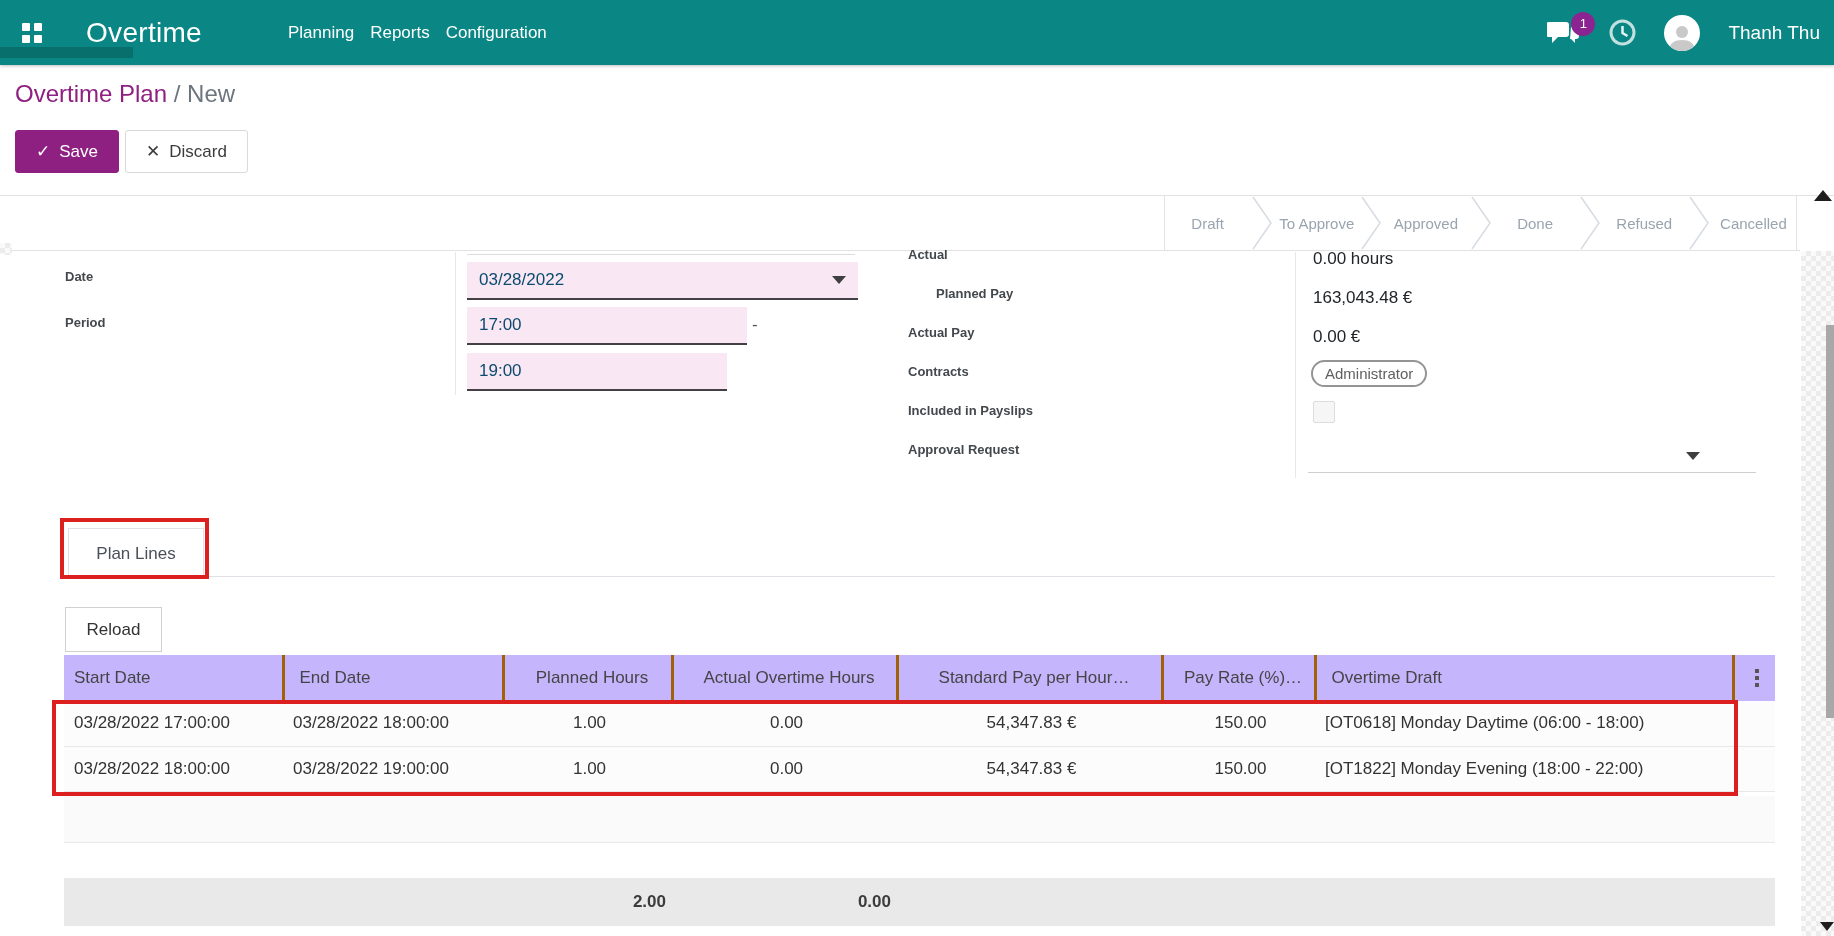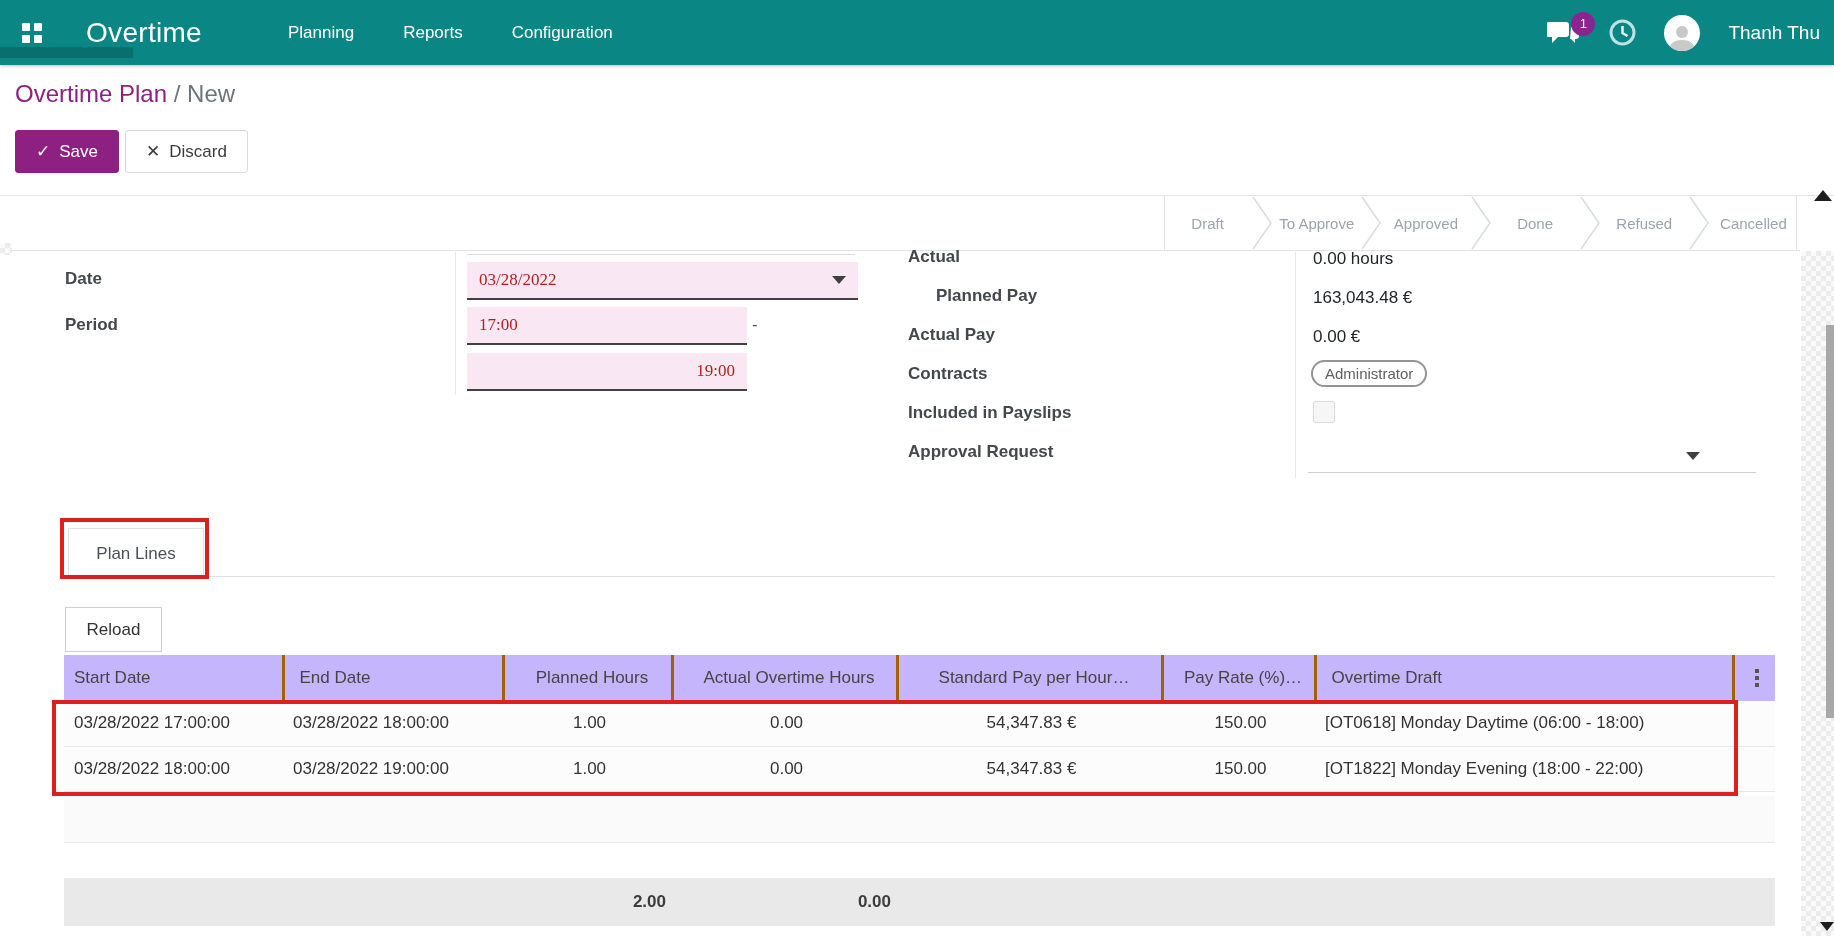--- a/index.html
+++ b/index.html
@@ -9,21 +9,21 @@
 
   
   .topbar { position:absolute; top:0; left:0; width:1834px; height:65px;
             background:#0a8684; display:flex; align-items:center; color:#fff;
             box-shadow:0 1px 3px rgba(0,0,0,.25); z-index:6; }
   .apps-btn { width:64px; height:65px; display:flex; align-items:center; justify-content:center; cursor:pointer; }
   .grid-icon { display:grid; grid-template-columns:8px 8px; grid-template-rows:8px 8px; gap:4px; }
   .grid-icon i { background:#fff; border-radius:1px; }
   .apps-open-strip { position:absolute; left:0; top:47px; width:133px; height:11px; background:#086f6d; }
   .app-title { font-size:28px; font-weight:400; margin-left:22px; letter-spacing:.3px; }
-  .topnav { display:flex; gap:49px; margin-left:86px; font-size:17px; }
+  .topnav { display:flex; gap:16px; margin-left:86px; font-size:17px; }
   .topnav span { cursor:pointer; }
   .tb-right { margin-left:auto; display:flex; align-items:center; gap:28px; padding-right:14px; }
   .chat-wrap { position:relative; width:34px; height:30px; }
   .badge { position:absolute; top:-6px; right:-14px; width:24px; height:24px; border-radius:50%;
            background:#8b2490; color:#fff; font-size:13px; display:flex; align-items:center; justify-content:center; }
   .avatar { width:36px; height:36px; border-radius:50%; background:#fff; overflow:hidden;
             display:flex; align-items:flex-end; justify-content:center; }
   .user-name { font-size:19px; }
 
   
@@ -39,26 +39,26 @@
   .statusbar { position:absolute; top:196px; left:0; width:1800px; height:55px; background:#fff;
                border-bottom:1px solid #e2e2e2; }
   .btn-recognize { position:absolute; left:15px; top:7px; height:41px; background:#8e2082;
                    border:1px solid #8e2082; color:#fff; }
   .steps { position:absolute; right:3px; top:0; height:54px; width:633px; display:flex; align-items:center;
            border-left:1px solid #e3e3e3; border-right:1px solid #e3e3e3; }
   .step { flex:1; text-align:center; font-size:15px; color:#9aa4ae; cursor:pointer; white-space:nowrap; }
   .steps svg { flex:0 0 auto; }
 
   
-  .flabel { position:absolute; font-size:17px; font-weight:600; color:#43484d; }
+  .flabel { position:absolute; font-size:13px; font-weight:600; color:#43484d; }
   .vline { position:absolute; width:1px; background:#e8e8e8; }
   .hline { position:absolute; height:1px; background:#dcdcdc; }
   .pinput { position:absolute; left:467px; height:38px; background:#f9e8f4; border:none;
-            border-bottom:2px solid #454045; font-size:17px; color:#b91c1c;
-            display:flex; align-items:center; padding:0 12px; cursor:text;font-family:Liberation Serif, serif; }
+            border-bottom:2px solid #454045; font-size:17px; color:#0c4a6e;
+            display:flex; align-items:center; padding:0 12px; cursor:text; }
   .caret-down { width:0; height:0; border-left:7px solid transparent; border-right:7px solid transparent;
                 border-top:8px solid #3f3f3f; }
   .date-caret { margin-left:auto; }
   .range-dash { position:absolute; left:752px; top:315px; font-size:17px; color:#555; }
   .rvalue { position:absolute; left:1313px; font-size:17px; color:#212529; height:26px;
             display:flex; align-items:center; }
   .tag-pill { position:absolute; left:1311px; top:360px; border:2px solid #949494; border-radius:15px;
               padding:3px 12px; font-size:15px; color:#606060; background:#fff; cursor:pointer; }
   .checkbox { position:absolute; left:1313px; top:401px; width:22px; height:22px; background:#f6f6f6;
               border:1px solid #ddd; border-radius:2px; cursor:pointer; }
@@ -198,21 +198,21 @@
   <div class="flabel" style="left:65px; top:269px;">Date</div>
   <div class="pinput" style="top:262px; width:391px;">
     <span>03/28/2022</span>
     <span class="caret-down date-caret"></span>
   </div>
   <div class="flabel" style="left:65px; top:315px;">Period</div>
   <div class="pinput" style="top:307px; width:280px;">
     <span>17:00</span>
   </div>
   <div class="range-dash">-</div>
-  <div class="pinput" style="top:353px; width:280px;justify-content:flex-end;">
+  <div class="pinput" style="top:353px; width:260px;">
     <span>19:00</span>
   </div>
 
   <div class="vline" style="left:1295px; top:252px; height:226px;"></div>
   <div class="flabel" style="left:908px; top:247px;">Actual</div>
   <div class="rvalue" style="top:246px;">0.00 hours</div>
   <div class="flabel" style="left:936px; top:286px;">Planned Pay</div>
   <div class="rvalue" style="top:285px;">163,043.48 €</div>
   <div class="flabel" style="left:908px; top:325px;">Actual Pay</div>
   <div class="rvalue" style="top:324px;">0.00 €</div>

